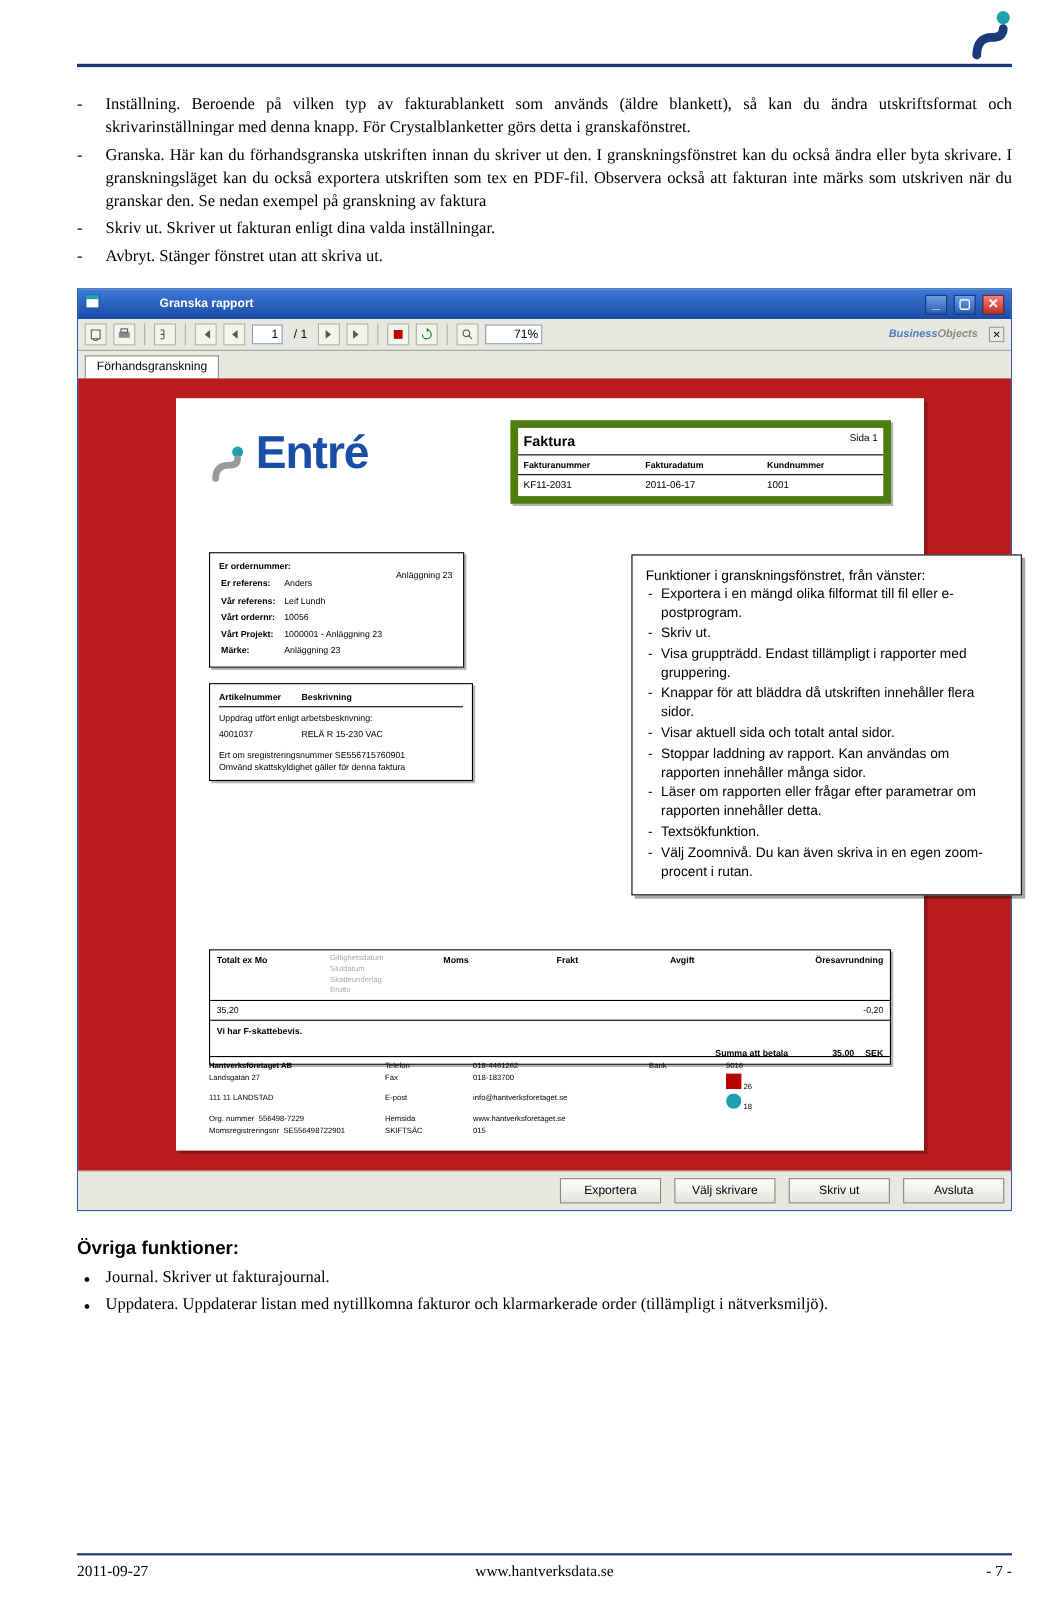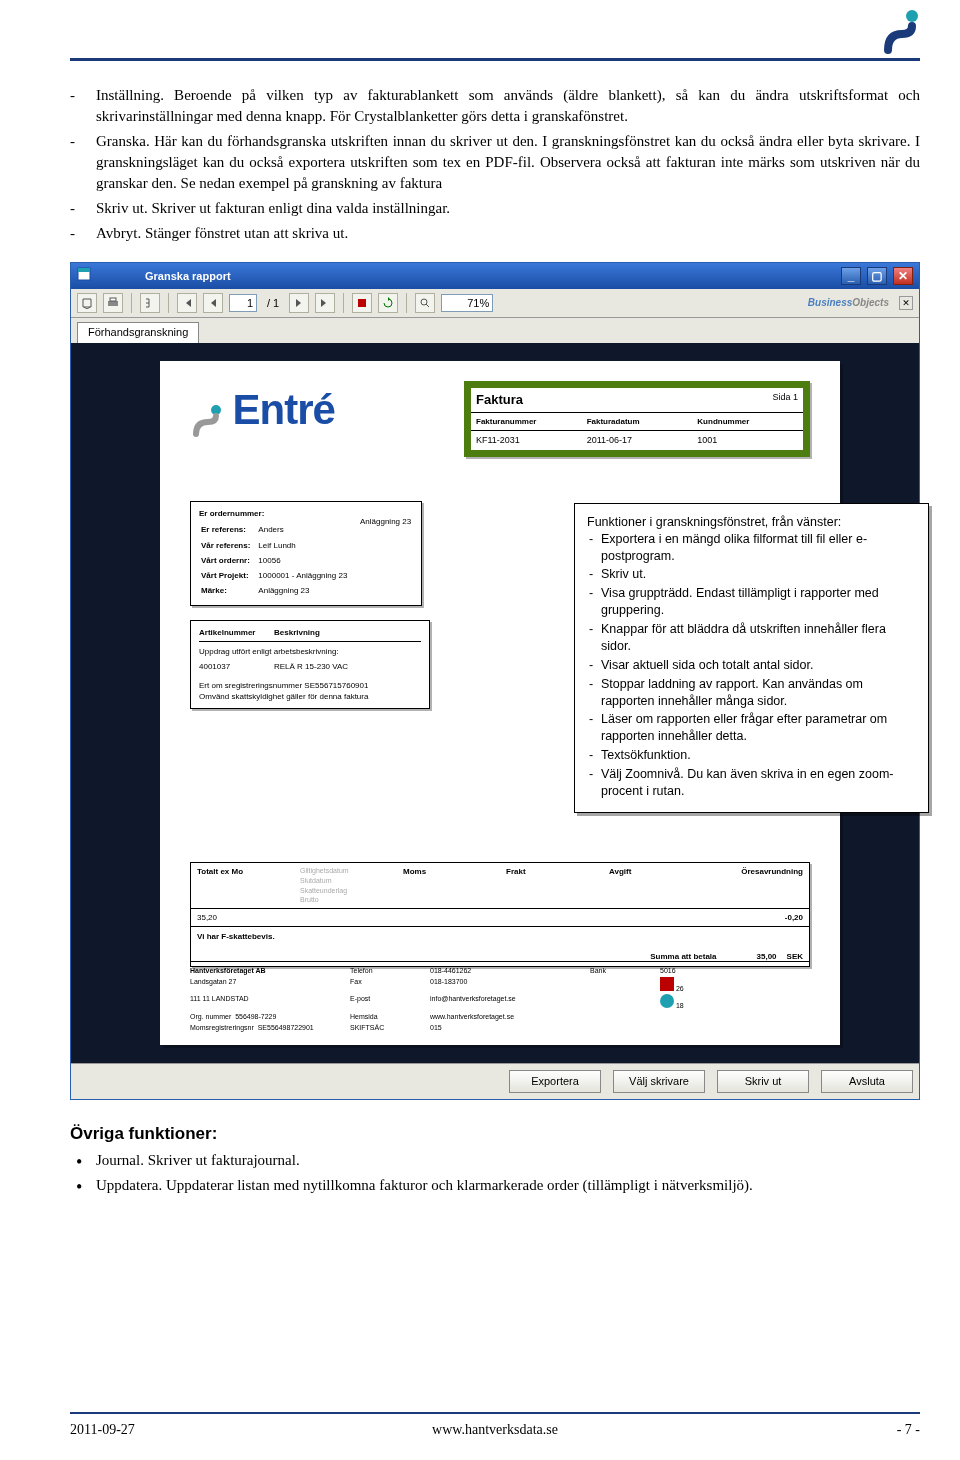--- a/index.html
+++ b/index.html
@@ -61,21 +61,21 @@
   .page-total { padding: 0 4px; }
   .zoom-input { width: 52px; height: 18px; border: 1px solid #7f9db9; background:#fff; text-align:right; padding:0 3px; font-size:11px; }
   .bo-logo { margin-left:auto; font-style:italic; color:#888; font-size:10px; font-weight:bold; }
   .bo-logo span { color:#4a7fc0; }
   .xbtn { width:14px; height:14px; border:1px solid #999; font-size:9px; display:flex; align-items:center; justify-content:center; margin-left:4px; }
 
   .tabstrip { background:#e8e8e0; padding: 4px 6px 0; }
   .tab { display:inline-block; background:#fff; border:1px solid #888; border-bottom:none; padding:2px 10px; font-size:11px; }
 
   .canvas {
-    background: #0f172a;
+    background: #b91c1c;
     padding: 18px 30px 18px 40px;
     min-height: 720px;
     position: relative;
     display: flex;
     justify-content: center;
   }
   .page {
     background: #fff;
     width: 680px;
     min-height: 680px;
@@ -400,21 +400,21 @@
             <div class="lbl">Frakt</div>
             <div class="lbl">Avgift</div>
             <div class="lbl" style="text-align:right;">Öresavrundning</div>
           </div>
           <div class="trow" style="border-bottom:none;">
             <div>35,20</div>
             <div></div>
               <div></div>
               <div></div>
               <div></div>
-            <div style="text-align:right;font-weight:bold;">-0,20</div>
+            <div style="text-align:right;">-0,20</div>
           </div>
           <div class="sumrow" style="border-top:1px solid #000;">
             <div class="l">Vi har F-skattebevis.</div>
           </div>
           <div class="sumrow">
             <div class="l"></div>
             <div style="font-weight:bold; padding-right:40px;">Summa att betala</div>
             <div style="font-weight:bold; padding-right:10px;">35,00</div>
             <div style="font-weight:bold;">SEK</div>
           </div>

